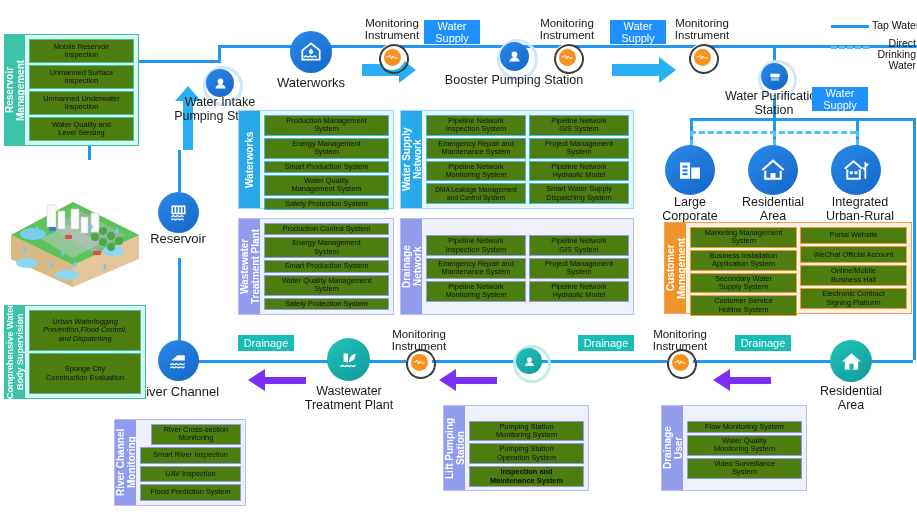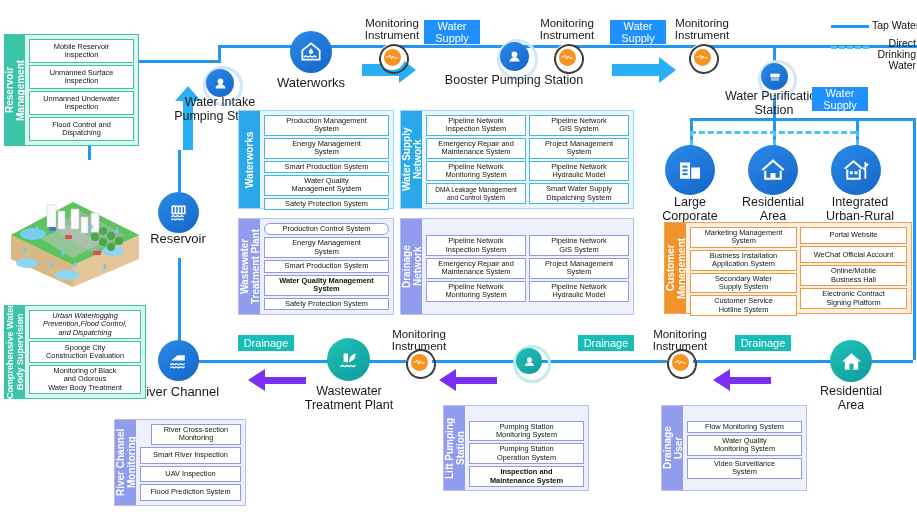--- a/index.html
+++ b/index.html
@@ -52,21 +52,21 @@
   .tag-blue{background:#1e90ff;}
   .tag-teal{background:#17bdb6;}
 
   
   .panel{position:absolute;display:flex;box-sizing:border-box;}
   .panel .side{color:#fff;font-size:10px;line-height:11px;font-weight:bold;
       display:flex;align-items:center;justify-content:center;text-align:center;
       writing-mode:vertical-rl;transform:rotate(180deg);flex:0 0 auto;}
   .panel .body{flex:1;display:flex;gap:3px;padding:4px;box-sizing:border-box;}
   .panel .col{flex:1;display:flex;flex-direction:column;gap:2px;}
-  .panel .item{background:#ffffff;font-size:7.4px;line-height:8.4px;text-align:center;
+  .panel .item{background:#4d7c0f;font-size:7.4px;line-height:8.4px;text-align:center;
       display:flex;align-items:center;justify-content:center;flex:1;padding:1px 2px;
       box-sizing:border-box;}
 
   
   .th-teal{background:#d9f5ee;border:1px solid #3cc4a8;}
   .th-teal .side{background:#3cc4a8;}
   .th-teal .item{border:1px solid #3cc4a8;}
   
   .th-cyan{background:#e8f6fe;border:1px solid #9fd8f6;}
   .th-cyan .side{background:#29a9ea;}
@@ -366,39 +366,36 @@
   <div class="side" style="width:20px;white-space:pre;">Reservoir
 Management</div>
   <div class="body">
       <div class="col">
     <div class="item" style="white-space:pre-line;">Mobile Reservoir
 Inspection</div>
     <div class="item" style="white-space:pre-line;">Unmanned Surface
 Inspection</div>
     <div class="item" style="white-space:pre-line;">Unmanned Underwater
 Inspection</div>
-    <div class="item" style="white-space:pre-line;">Flood Control and
-Dispatching</div>
+    <div class="item" style="white-space:pre-line;">Water Quality and
+Level Sensing</div>
   </div>
     </div>
 </div>
 
 <div class="panel th-teal" style="left:4px;top:305px;width:142px;height:94px;">
   <div class="side" style="width:20px;white-space:pre;font-size:9px;line-height:10px;">Comprehensive Water
 Body Supervision</div>
   <div class="body">
       <div class="col">
     <div class="item" style="white-space:pre-line;font-style:italic;">Urban Waterlogging
 Prevention,Flood Control,
 and Dispatching</div>
     <div class="item" style="white-space:pre-line;">Sponge City
 Construction Evaluation</div>
-    <div class="item" style="white-space:pre-line;">Monitoring of Black
-and Odorous
-Water Body Treatment</div>
   </div>
     </div>
 </div>
 
 <div class="panel th-cyan" style="left:238px;top:110px;width:156px;height:99px;">
   <div class="side" style="width:21px;white-space:pre;">Waterworks</div>
   <div class="body">
       <div class="col">
     <div class="item" style="white-space:pre-line;">Production Management
 System</div>
@@ -437,25 +434,25 @@
 Dispatching System</div>
     </div>
   </div>
 </div>
 
 <div class="panel th-peri" style="left:238px;top:218px;width:156px;height:97px;">
   <div class="side" style="width:21px;white-space:pre;">Wastewater
 Treatment Plant</div>
   <div class="body">
       <div class="col">
-    <div class="item" style="white-space:pre-line;border-radius:6px;">Production Control System</div>
+    <div class="item" style="white-space:pre-line;">Production Control System</div>
     <div class="item" style="white-space:pre-line;">Energy Management
 System</div>
     <div class="item" style="white-space:pre-line;">Smart Production System</div>
-    <div class="item" style="white-space:pre-line;font-weight:bold;">Water Quality Management
+    <div class="item" style="white-space:pre-line;">Water Quality Management
 System</div>
     <div class="item" style="white-space:pre-line;">Safety Protection System</div>
   </div>
     </div>
 </div>
 
 <div class="panel th-peri" style="left:400px;top:218px;width:234px;height:97px;">
   <div class="side" style="width:21px;white-space:pre;">Drainage
 Network</div>
   <div class="body" style="align-items:center;">

